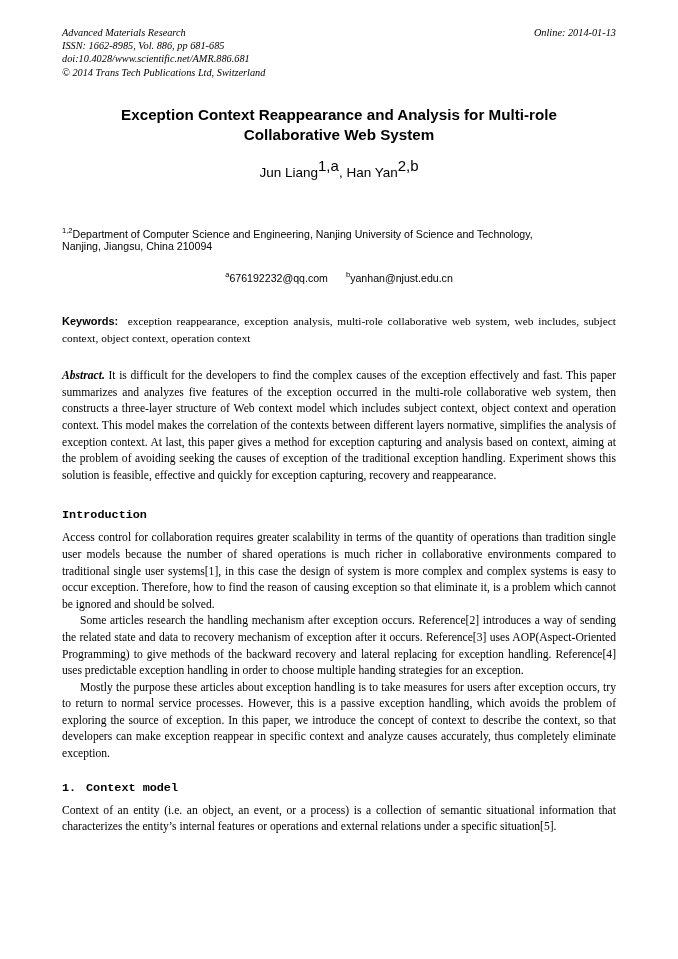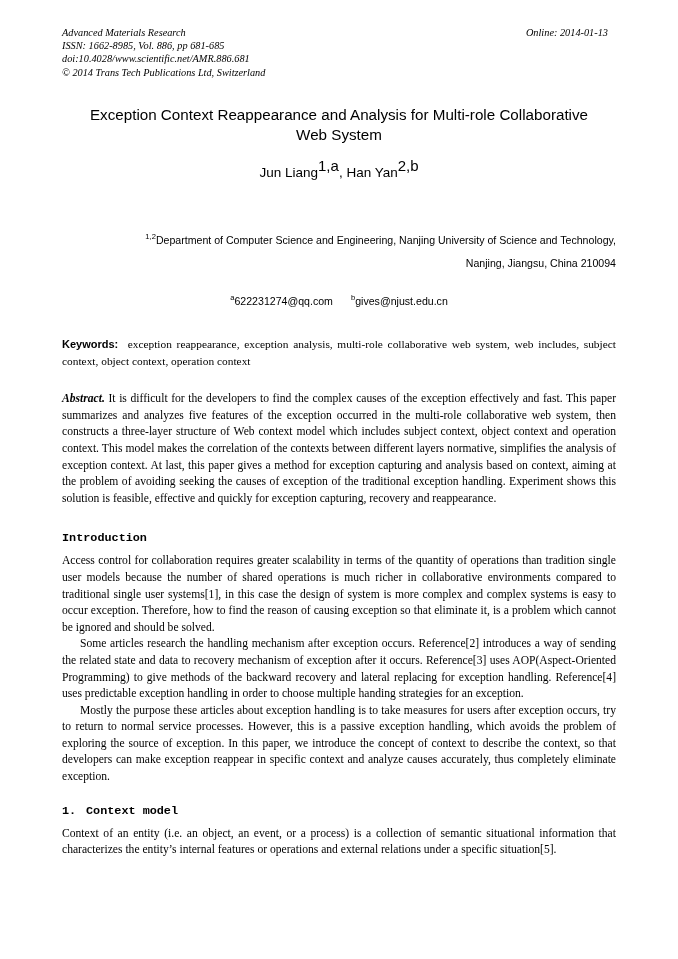--- a/index.html
+++ b/index.html
@@ -26,55 +26,55 @@
   
   .header {
     position: relative;
     font-style: italic;
     font-size: 10.3px;
     line-height: 13.2px;
     margin-bottom: 26px;
   }
   .header .right {
     position: absolute;
-    right: 8px;
+    right: 0;
     top: 0;
     font-style: italic;
     font-size: 10.3px;
   }
   .header div {
     white-space: nowrap;
   }
 
   
   .title {
     font-family: "Liberation Sans", sans-serif;
     font-size: 15.2px;
-    font-weight: normal;
+    font-weight: bold;
     text-align: center;
     line-height: 20px;
     margin: 0 16px 12px 16px;
   }
 
   .authors {
     font-family: "Liberation Sans", sans-serif;
     font-size: 13.5px;
     text-align: center;
     margin-bottom: 6px;
   }
   .authors sup {
     font-size: 15px;
     vertical-align: super;
   }
 
   .affiliation {
     font-family: "Liberation Sans", sans-serif;
     font-size: 10.6px;
-    text-align: right;
-    line-height: 23px;
+    text-align: left;
+    line-height: 12px;
     margin-bottom: 18px;
     margin-top: 46px;
   }
   .affiliation sup {
     font-size: 7.6px;
     vertical-align: super;
   }
 
   .emails {
     font-family: "Liberation Sans", sans-serif;
@@ -156,21 +156,21 @@
   <div class="authors">
     <span>Jun Liang</span><sup>1,a</sup><span>, </span><span>Han Yan</span><sup>2,b</sup>
   </div>
 
   <div class="affiliation">
     <sup>1,2</sup><span>Department of Computer Science and Engineering, Nanjing University of Science and Technology,</span><br>
     <span>Nanjing, Jiangsu, China 210094</span>
   </div>
 
   <div class="emails">
-    <sup>a</sup><span>622231274@qq.com</span><span class="gap"></span><sup>b</sup><span>gives@njust.edu.cn</span>
+    <sup>a</sup><span>676192232@qq.com</span><span class="gap"></span><sup>b</sup><span>yanhan@njust.edu.cn</span>
   </div>
 
   <div class="keywords">
     <span class="kw-label">Keywords:</span>&nbsp;&nbsp;<span>exception reappearance, exception analysis, multi-role collaborative web system, web includes, subject context, object context, operation context</span>
   </div>
 
   <div class="abstract">
     <span class="ab-label">Abstract.</span><span> It is difficult for the developers to find the complex causes of the exception effectively and fast. This paper summarizes and analyzes five features of the exception occurred in the multi-role collaborative web system, then constructs a three-layer structure of Web context model which includes subject context, object context and operation context. This model makes the correlation of the contexts between different layers normative, simplifies the analysis of exception context. At last, this paper gives a method for exception capturing and analysis based on context, aiming at the problem of avoiding seeking the causes of exception of the traditional exception handling. Experiment shows this solution is feasible, effective and quickly for exception capturing, recovery and reappearance.</span>
   </div>
 

